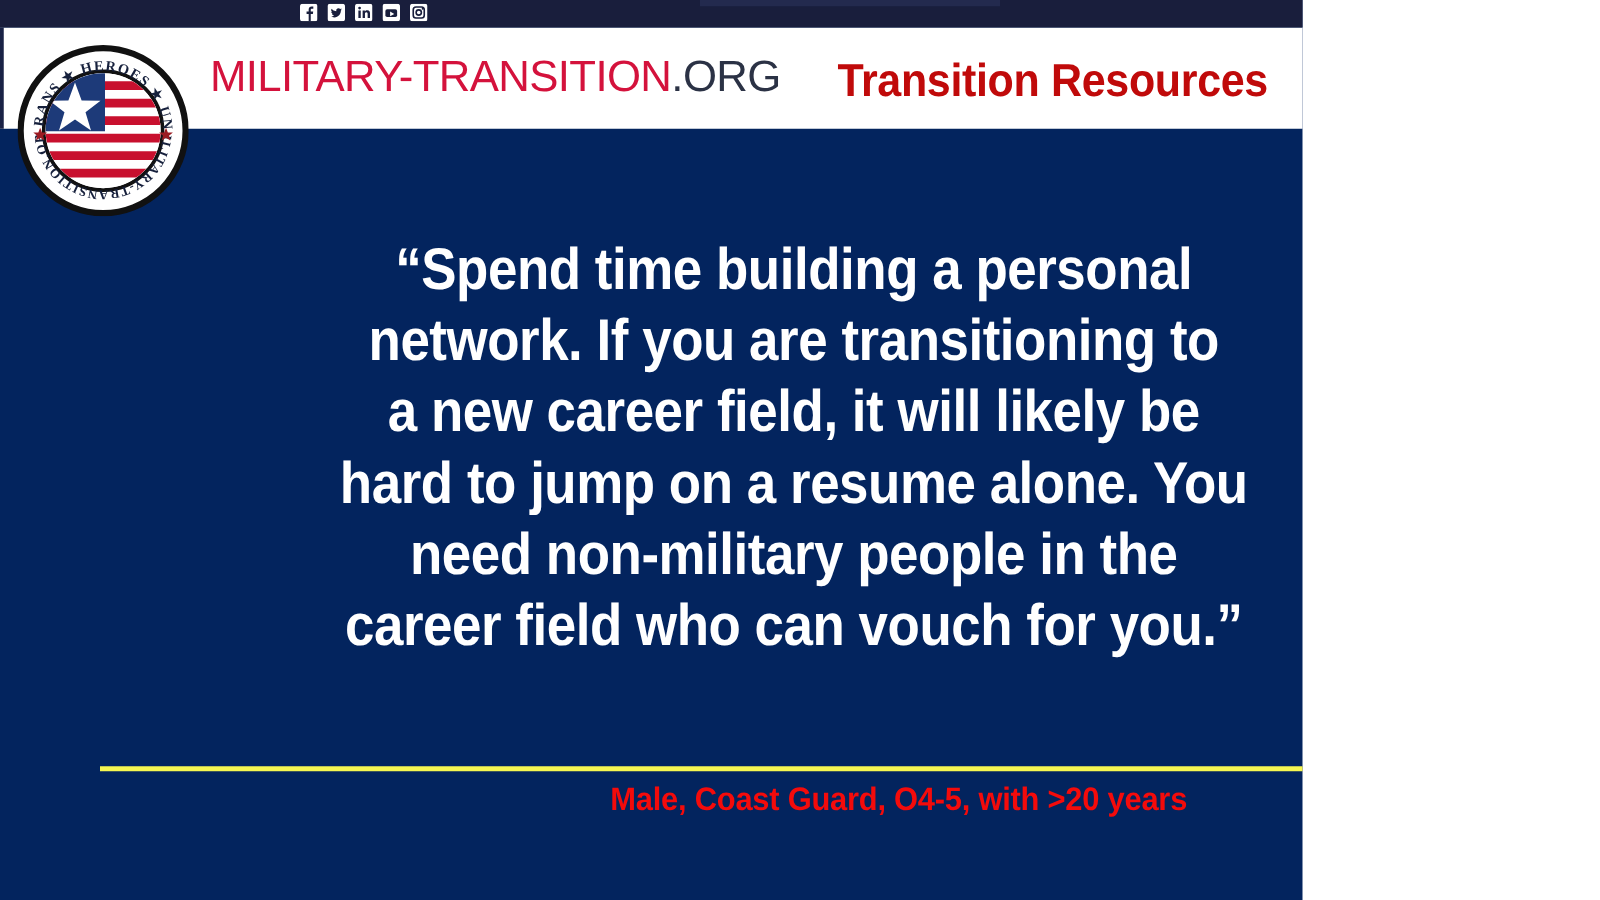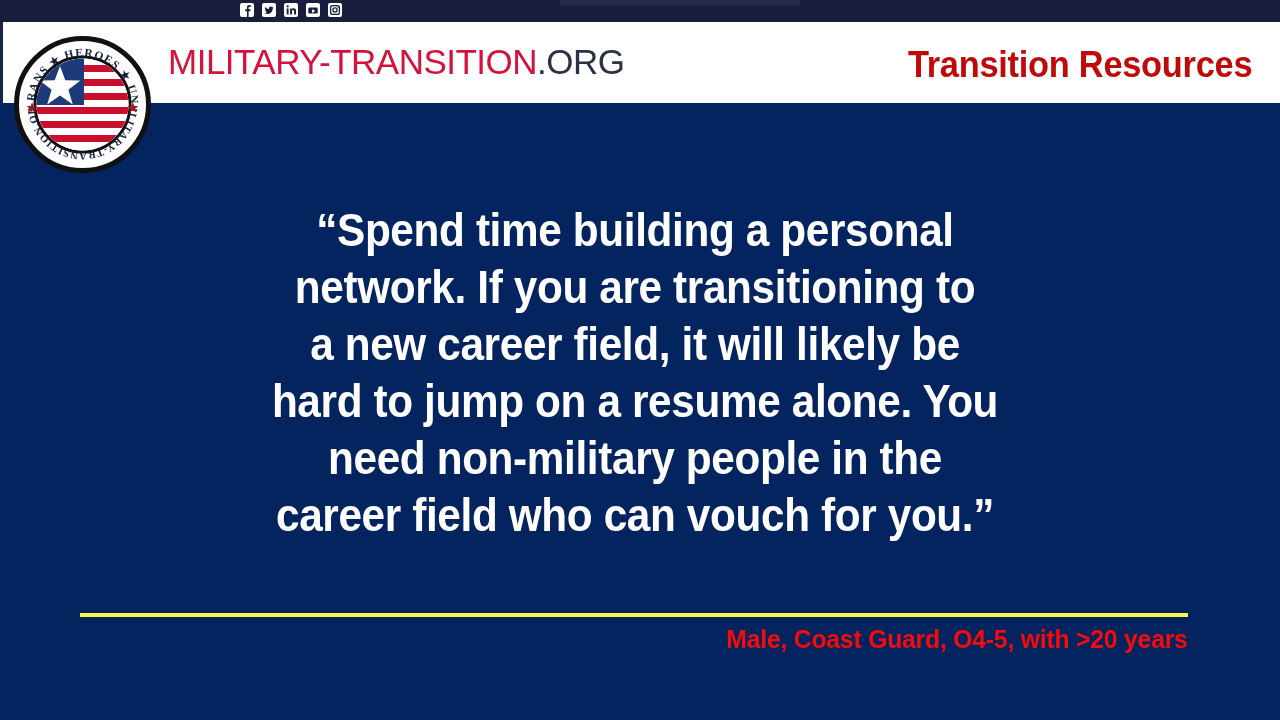--- a/index.html
+++ b/index.html
@@ -10,21 +10,21 @@
   }
   body {
     width: 1280px;
     height: 720px;
     overflow: hidden;
     font-family: "Liberation Sans", sans-serif;
   }
 
   #slide {
     position: relative;
-    width: 1280px;
+    width: 1042px;
     height: 720px;
     background: #03245e;
     overflow: hidden;
   }
 
   
   .social-bar {
     position: absolute;
     left: 0;
     top: 0;
@@ -116,21 +116,21 @@
     width: 137px;
     height: 137px;
     z-index: 7;
   }
   .logo svg { display: block; }
 
   
   .quote-block {
     position: absolute;
     left: 80px;
-    top: 201px;
+    top: 186px;
     width: 1110px;
     text-align: center;
     z-index: 3;
   }
   .quote-line {
     color: #ffffff;
     font-size: 47px;
     font-weight: bold;
     line-height: 57px;
     letter-spacing: -0.4px;

